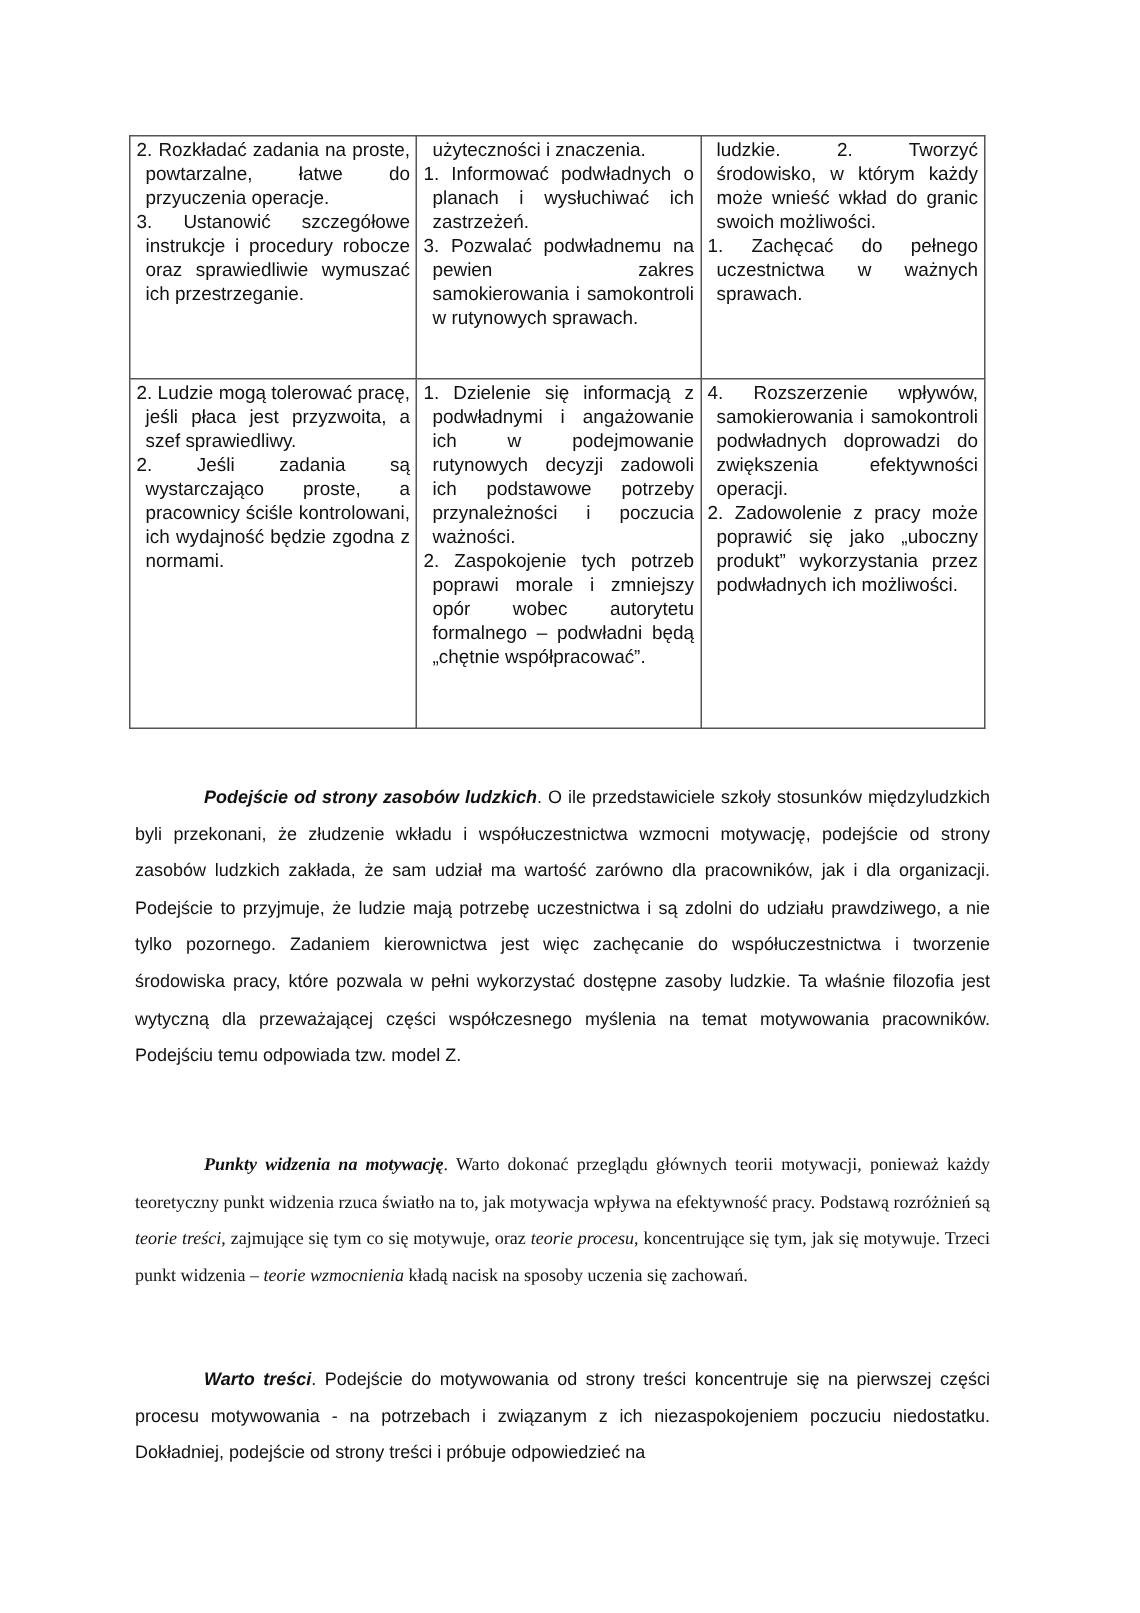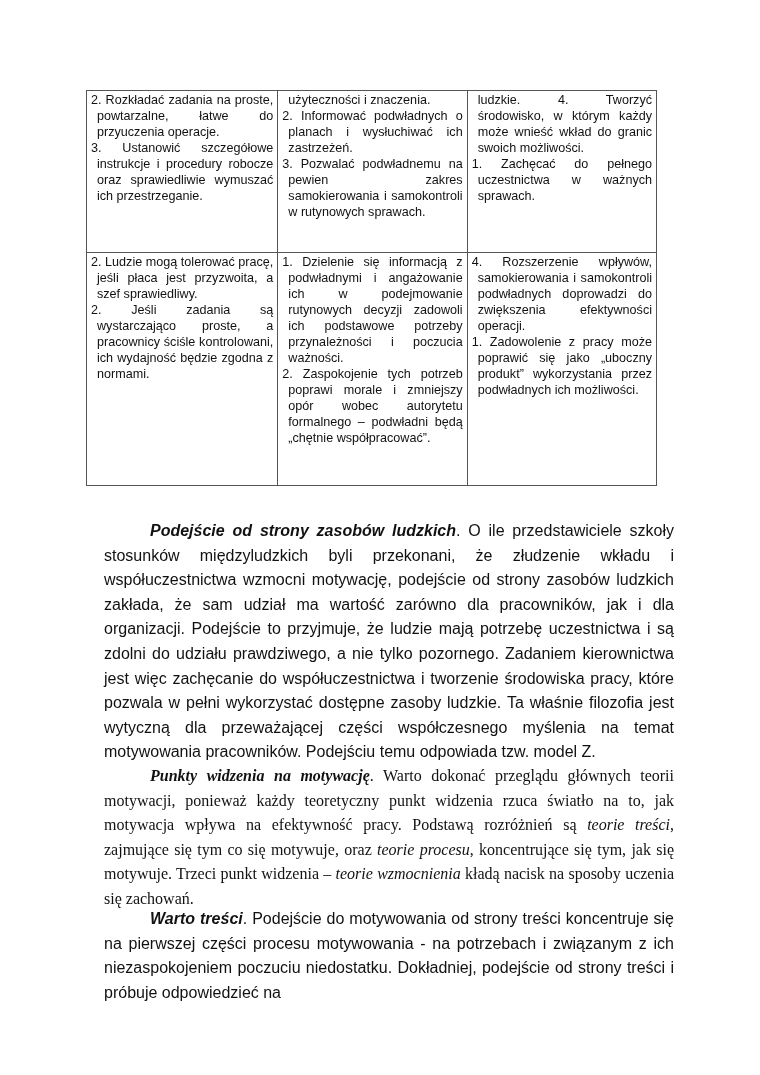--- a/index.html
+++ b/index.html
@@ -13,21 +13,21 @@
   td.c1 { width: 182px; }
   td.c2 { width: 180px; }
   td.c3 { width: 180px; }
   tr.r1 td { height: 159px; }
   tr.rhead td { height: 13px; padding-top: 0; padding-bottom: 0; line-height: 14px; }
   tr.r3 td { height: 230px; }
   ol.items { margin: 0; padding: 0; list-style: none; }
   ol.items li { text-align: justify; text-indent: -6px; padding-left: 6px; }
   .cont { text-align: justify; padding-left: 6px; }
 
-  .body-text { position: absolute; left: 104px; width: 570px; font-size: 16px; line-height: 24.6px; text-align: justify; }
+  .body-text { position: absolute; left: 90px; width: 570px; font-size: 12px; line-height: 24.6px; text-align: justify; }
   .body-text p { margin: 0; text-indent: 46px; }
   .body-text b i, .body-text i.bi { font-weight: bold; font-style: italic; }
   .p1 { top: 519px; }
   .p2 { top: 764px; font-family: Liberation Serif, serif; }
   .p3 { top: 907px; }
 </style>
 </head>
 <body>
 
 <div class="page">
@@ -37,26 +37,26 @@
         <tr class="r1">
       <td class="c1">
         <ol class="items">
           <li>2. Rozkładać zadania na proste, powtarzalne, łatwe do przyuczenia operacje.</li>
           <li>3. Ustanowić szczegółowe instrukcje i procedury robocze oraz sprawiedliwie wymuszać ich przestrzeganie.</li>
         </ol>
       </td>
       <td class="c2">
         <div class="cont">użyteczności i znaczenia.</div>
         <ol class="items">
-          <li>2. Informować podwładnych o planach i wysłuchiwać ich zastrzeżeń.</li>
+          <li>1. Informować podwładnych o planach i wysłuchiwać ich zastrzeżeń.</li>
           <li>3. Pozwalać podwładnemu na pewien zakres samokierowania i samokontroli w rutynowych sprawach.</li>
         </ol>
       </td>
       <td class="c3">
-        <div class="cont">ludzkie. 4. Tworzyć środowisko, w którym każdy może wnieść wkład do granic swoich możliwości.</div>
+        <div class="cont">ludzkie. 2. Tworzyć środowisko, w którym każdy może wnieść wkład do granic swoich możliwości.</div>
         <ol class="items">
           <li>1. Zachęcać do pełnego uczestnictwa w ważnych sprawach.</li>
         </ol>
       </td>
     </tr>
     <tr class="r3">
       <td class="c1">
         <ol class="items">
           <li>2. Ludzie mogą tolerować pracę, jeśli płaca jest przyzwoita, a szef sprawiedliwy.</li>
           <li>2. Jeśli zadania są wystarczająco proste, a pracownicy ściśle kontrolowani, ich wydajność będzie zgodna z normami.</li>
@@ -64,21 +64,21 @@
       </td>
       <td class="c2">
         <ol class="items">
           <li>1. Dzielenie się informacją z podwładnymi i angażowanie ich w podejmowanie rutynowych decyzji zadowoli ich podstawowe potrzeby przynależności i poczucia ważności.</li>
           <li>2. Zaspokojenie tych potrzeb poprawi morale i zmniejszy opór wobec autorytetu formalnego – podwładni będą „chętnie współpracować”.</li>
         </ol>
       </td>
       <td class="c3">
         <ol class="items">
           <li>4. Rozszerzenie wpływów, samokierowania i samokontroli podwładnych doprowadzi do zwiększenia efektywności operacji.</li>
-          <li>1. Zadowolenie z pracy może poprawić się jako „uboczny produkt” wykorzystania przez podwładnych ich możliwości.</li>
+          <li>2. Zadowolenie z pracy może poprawić się jako „uboczny produkt” wykorzystania przez podwładnych ich możliwości.</li>
         </ol>
       </td>
     </tr>
   </tbody>
     </table>
 
   <div class="body-text p1">
     <p><i class="bi">Podejście od strony zasobów ludzkich</i><span>. O ile przedstawiciele szkoły stosunków międzyludzkich byli przekonani, że złudzenie wkładu i współuczestnictwa wzmocni motywację, podejście od strony zasobów ludzkich zakłada, że sam udział ma wartość zarówno dla pracowników, jak i dla organizacji. Podejście to przyjmuje, że ludzie mają potrzebę uczestnictwa i są zdolni do udziału prawdziwego, a nie tylko pozornego. Zadaniem kierownictwa jest więc zachęcanie do współuczestnictwa i tworzenie środowiska pracy, które pozwala w pełni wykorzystać dostępne zasoby ludzkie. Ta właśnie filozofia jest wytyczną dla przeważającej części współczesnego myślenia na temat motywowania pracowników. Podejściu temu odpowiada tzw. model Z.</span></p>
   </div>
 

